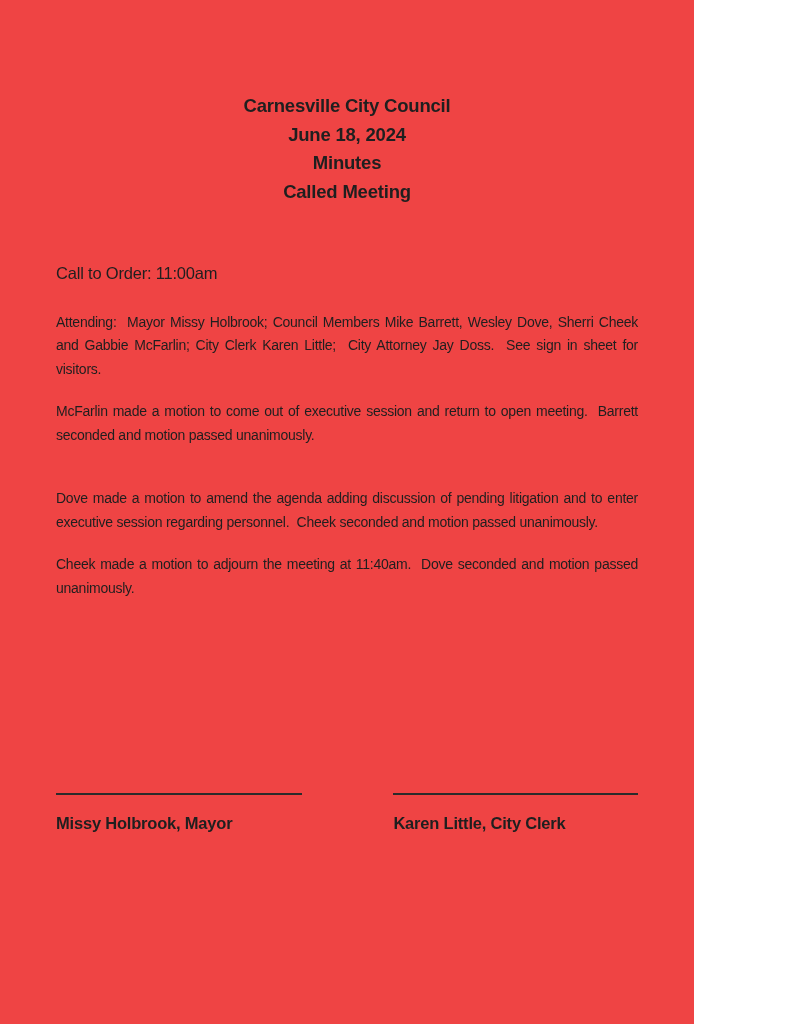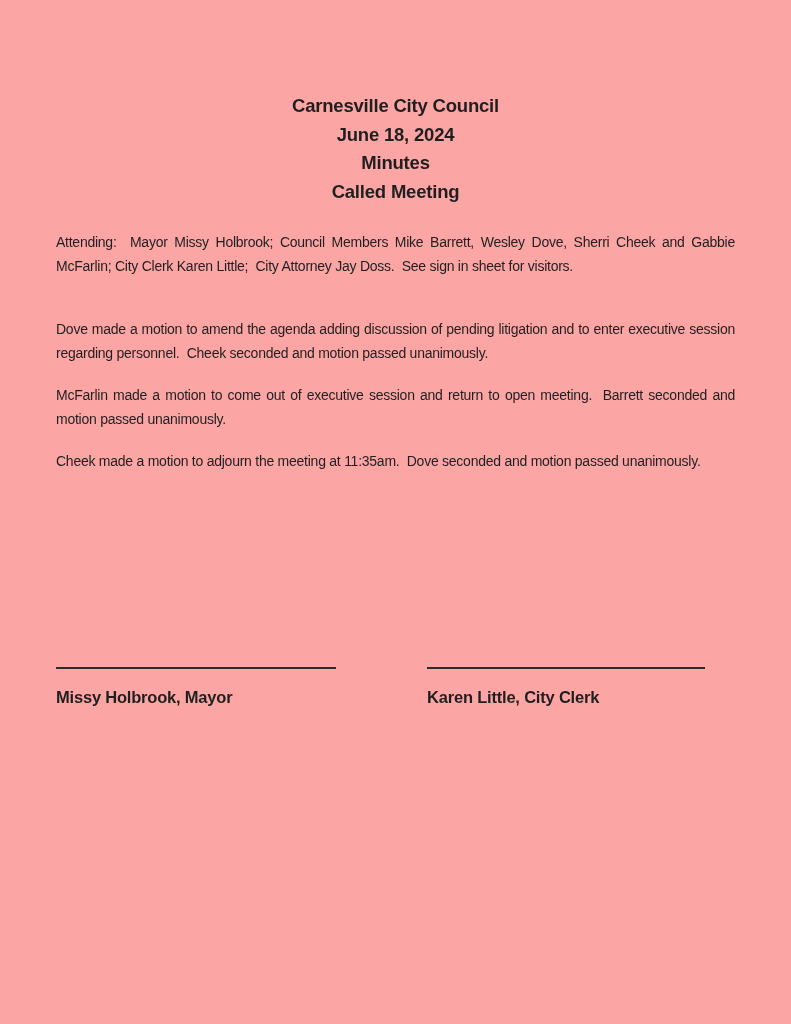--- a/index.html
+++ b/index.html
@@ -2,23 +2,23 @@
 <html><head>
 <meta charset="utf-8">
 <style>
   html, body {
     margin: 0;
     padding: 0;
     background: #ffffff;
   }
   .page {
     position: relative;
-    width: 791px;
+    width: 694px;
     height: 1024px;
-    background: #fca5a5;
+    background: #ef4444;
     font-family: "Liberation Sans", "DejaVu Sans", sans-serif;
     color: #1f1f1f;
     box-sizing: border-box;
     padding: 92px 56px 0 56px;
     overflow: hidden;
   }
   .title-block {
     text-align: center;
     font-size: 18.5px;
     font-weight: 700;
@@ -76,28 +76,29 @@
 
 <div class="page">
 
   <div class="title-block">
     <div class="title-line">Carnesville City Council</div>
     <div class="title-line">June 18, 2024</div>
     <div class="title-line">Minutes</div>
     <div class="title-line">Called Meeting</div>
   </div>
 
+  <div class="call-to-order">Call to Order: 11:00am</div>
 
   <p class="body-para para-attending">Attending:  Mayor Missy Holbrook; Council Members Mike Barrett, Wesley Dove, Sherri Cheek and Gabbie McFarlin; City Clerk Karen Little;  City Attorney Jay Doss.  See sign in sheet for visitors.</p>
 
+  <p class="body-para para-motion-2">McFarlin made a motion to come out of executive session and return to open meeting.  Barrett seconded and motion passed unanimously.</p>
+
   <p class="body-para para-motion-1">Dove made a motion to amend the agenda adding discussion of pending litigation and to enter executive session regarding personnel.  Cheek seconded and motion passed unanimously.</p>
 
-  <p class="body-para para-motion-2">McFarlin made a motion to come out of executive session and return to open meeting.  Barrett seconded and motion passed unanimously.</p>
-
-  <p class="body-para para-motion-3">Cheek made a motion to adjourn the meeting at 11:35am.  Dove seconded and motion passed unanimously.</p>
+  <p class="body-para para-motion-3">Cheek made a motion to adjourn the meeting at 11:40am.  Dove seconded and motion passed unanimously.</p>
 
   <div class="signatures">
     <div class="sig-block">
       <div class="sig-line"></div>
       <div class="sig-name">Missy Holbrook, Mayor</div>
     </div>
     <div class="sig-block right">
       <div class="sig-line"></div>
       <div class="sig-name">Karen Little, City Clerk</div>
     </div>

